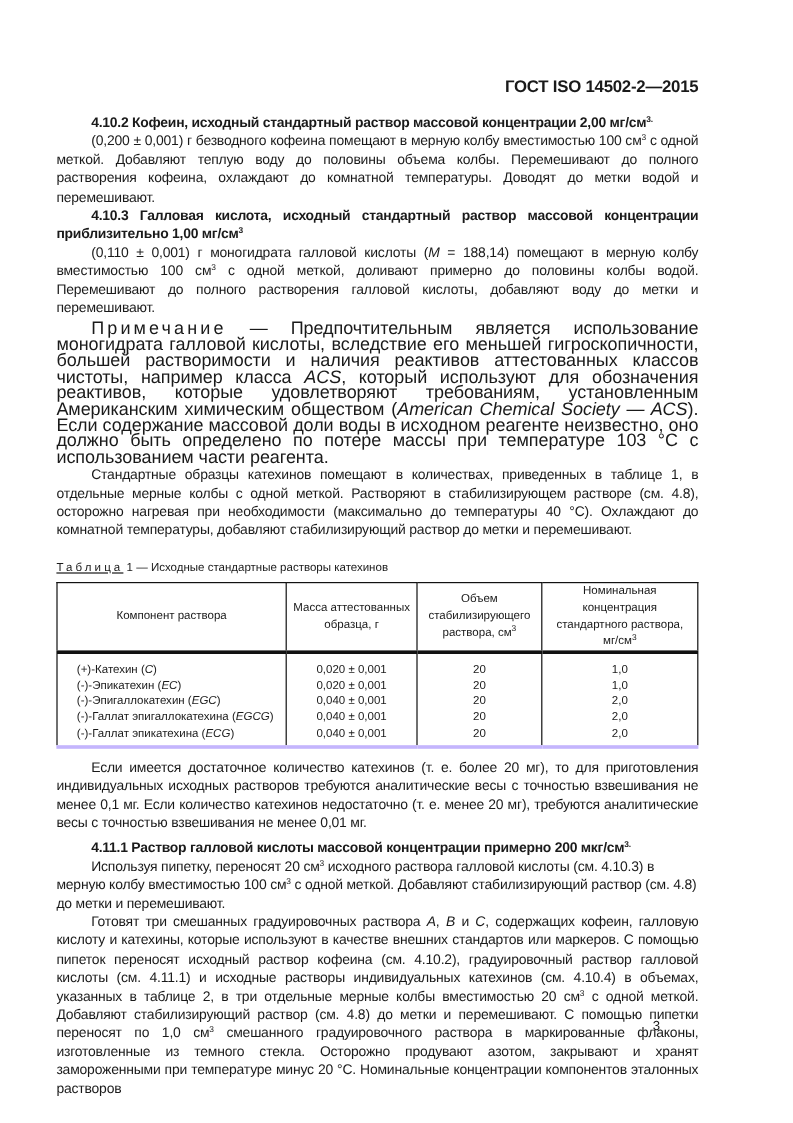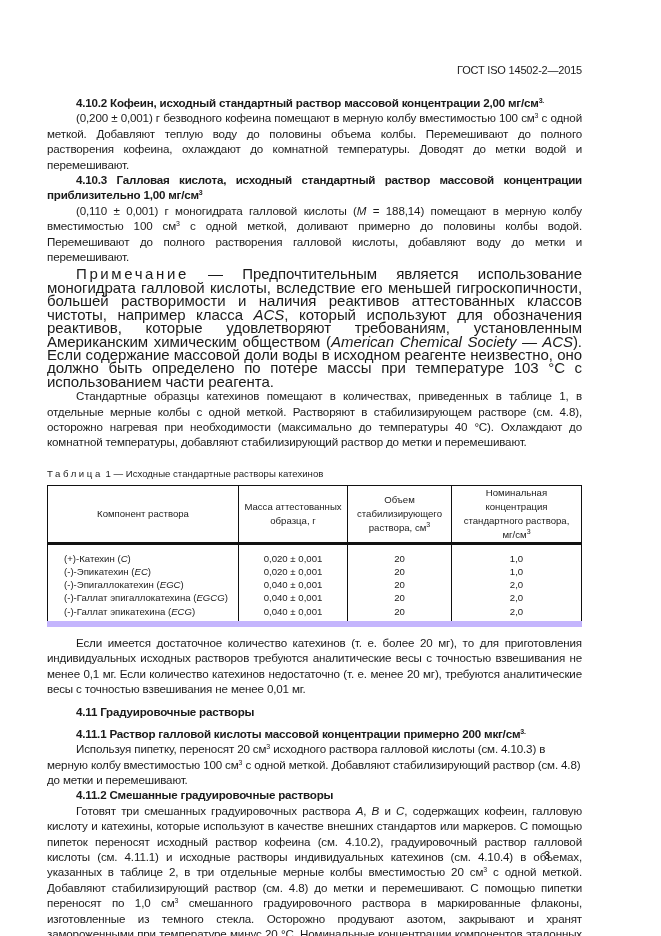--- a/index.html
+++ b/index.html
@@ -1,36 +1,36 @@
 <!DOCTYPE html>
 <html><head>
 <meta charset="utf-8">
 <style>
   html, body { margin: 0; padding: 0; background: #ffffff; }
   body { width: 661px; height: 936px; position: relative; overflow: hidden;
          font-family: "Liberation Sans", sans-serif; color: #1a1a1a; }
   .page { position: absolute; left: 47px; top: 0; width: 535px; }
-  .hdr { position: absolute; top: 64px; right: 0; font-weight: normal; font-size: 11px; letter-spacing: -0.2px; }
+  .hdr { position: absolute; top: 64px; right: 0; font-weight: bold; font-size: 14px; letter-spacing: -0.2px; }
   .body { position: absolute; top: 95px; left: 0; width: 535px; }
   p { margin: 0; font-size: 11.6px; line-height: 15.4px; text-align: justify; letter-spacing: -0.15px; }
   .ind { text-indent: 29px; }
   .h { font-weight: bold; text-indent: 29px; font-size: 11.6px; line-height: 15.4px; letter-spacing: -0.2px; }
   sup { font-size: 7px; line-height: 0; vertical-align: 4px; }
   .note { font-size: 15px; line-height: 13.4px; text-align: justify; text-indent: 29px; letter-spacing: -0.05px; margin-top: 3px; }
   .note-lbl { letter-spacing: 2.6px; }
   .gap6 { margin-top: 6px; }
   .gap8 { margin-top: 8px; }
   .tcap { font-size: 9.6px; margin-top: 18px; margin-bottom: 6px; }
-  .tcap .lbl { letter-spacing: 2.6px; }
+  .tcap .lbl { letter-spacing: 2.6px; text-decoration: underline; }
   table { border-collapse: collapse; width: 535px; font-size: 9.6px; }
   th { font-weight: normal; border: 1px solid #111; border-bottom: 3px solid #111; height: 50px;
        text-align: center; vertical-align: middle; line-height: 14px; padding: 0 4px; }
   td { border-left: 1px solid #111; border-right: 1px solid #111; vertical-align: top;
        line-height: 13.2px; padding: 7px 4px 3px 4px; }
-  tbody tr:last-child td { border-bottom: 6px solid #c4b5fd; }
+  tbody tr:last-child td { border-bottom: 3px solid #c4b5fd; }
   td.c1 { padding-left: 16px; text-align: left; }
   td.cc { text-align: center; }
   i { font-style: italic; }
   .pgnum { position: absolute; top: 849px; left: 544px; font-size: 11px; }
 </style>
 </head>
 <body>
 
 <div class="page">
   <div class="hdr">ГОСТ ISO 14502-2—2015</div>
@@ -85,22 +85,20 @@
             <div>2,0</div>
             <div>2,0</div>
             <div>2,0</div>
           </td>
         </tr>
       </tbody>
     </table>
 
     <p class="ind gap8">Если имеется достаточное количество катехинов (т. е. более 20 мг), то для приготовления индивидуальных исходных растворов требуются аналитические весы с точностью взвешивания не менее 0,1 мг. Если количество катехинов недостаточно (т. е. менее 20 мг), требуются аналитические весы с точностью взвешивания не менее 0,01 мг.</p>
 
-    <p class="h gap8">4.11  Градуировочные растворы</p>
     <p class="h gap6"><span>4.11.1  Раствор галловой кислоты массовой концентрации примерно 200 мкг/см</span><sup>3.</sup></p>
     <p class="ind" style="text-align:left"><span>Используя пипетку, переносят 20 см</span><sup>3</sup><span> исходного раствора галловой кислоты (см. 4.10.3) в мерную колбу вместимостью 100 см</span><sup>3</sup><span> с одной меткой. Добавляют стабилизирующий раствор (см. 4.8) до метки и перемешивают.</span></p>
 
-    <p class="h">4.11.2  Смешанные градуировочные растворы</p>
     <p class="ind"><span>Готовят три смешанных градуировочных раствора </span><i>A</i><span>, </span><i>B</i><span> и </span><i>C</i><span>, содержащих кофеин, галловую кислоту и катехины, которые используют в качестве внешних стандартов или маркеров. С помощью пипеток переносят исходный раствор кофеина (см. 4.10.2), градуировочный раствор галловой кислоты (см. 4.11.1) и исходные растворы индивидуальных катехинов (см. 4.10.4) в объемах, указанных в таблице 2, в три отдельные мерные колбы вместимостью 20 см</span><sup>3</sup><span> с одной меткой. Добавляют стабилизирующий раствор (см. 4.8) до метки и перемешивают. С помощью пипетки переносят по 1,0 см</span><sup>3</sup><span> смешанного градуировочного раствора в маркированные флаконы, изготовленные из темного стекла. Осторожно продувают азотом, закрывают и хранят замороженными при температуре минус 20 °С. Номинальные концентрации компонентов эталонных растворов </span></p>
   </div>
 </div>
 
 <div class="pgnum">3</div>
 
 </body></html>

